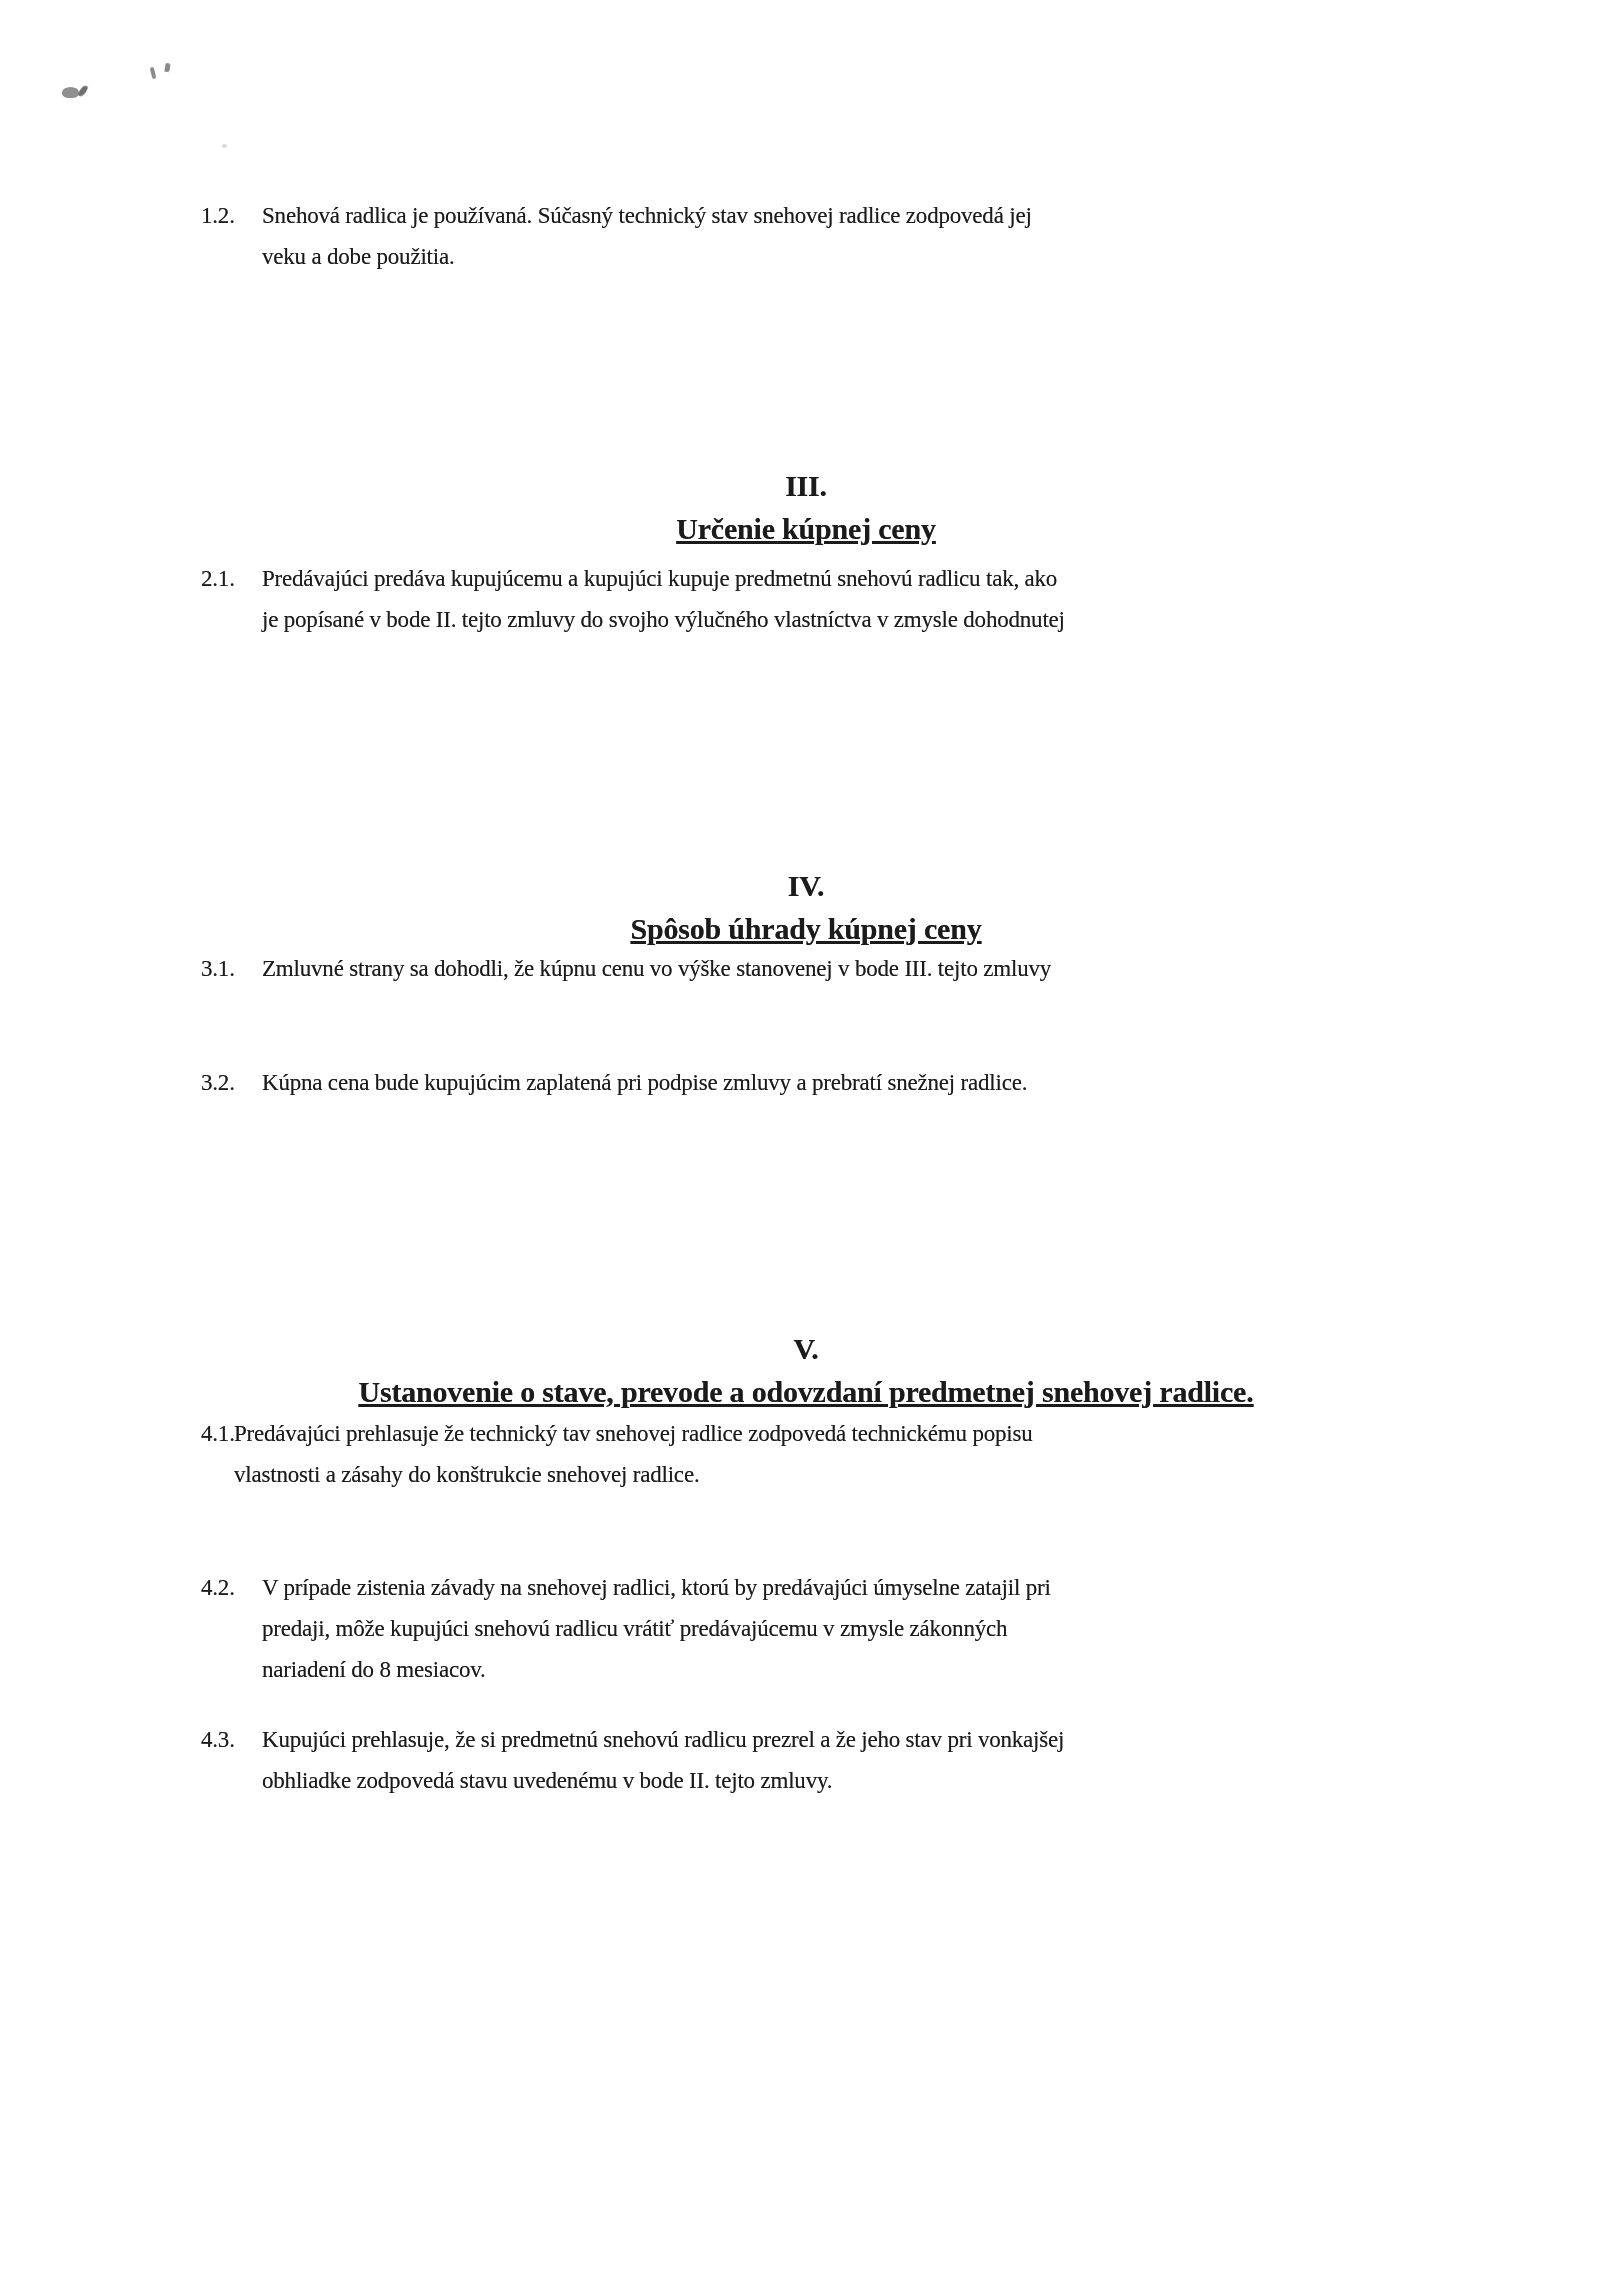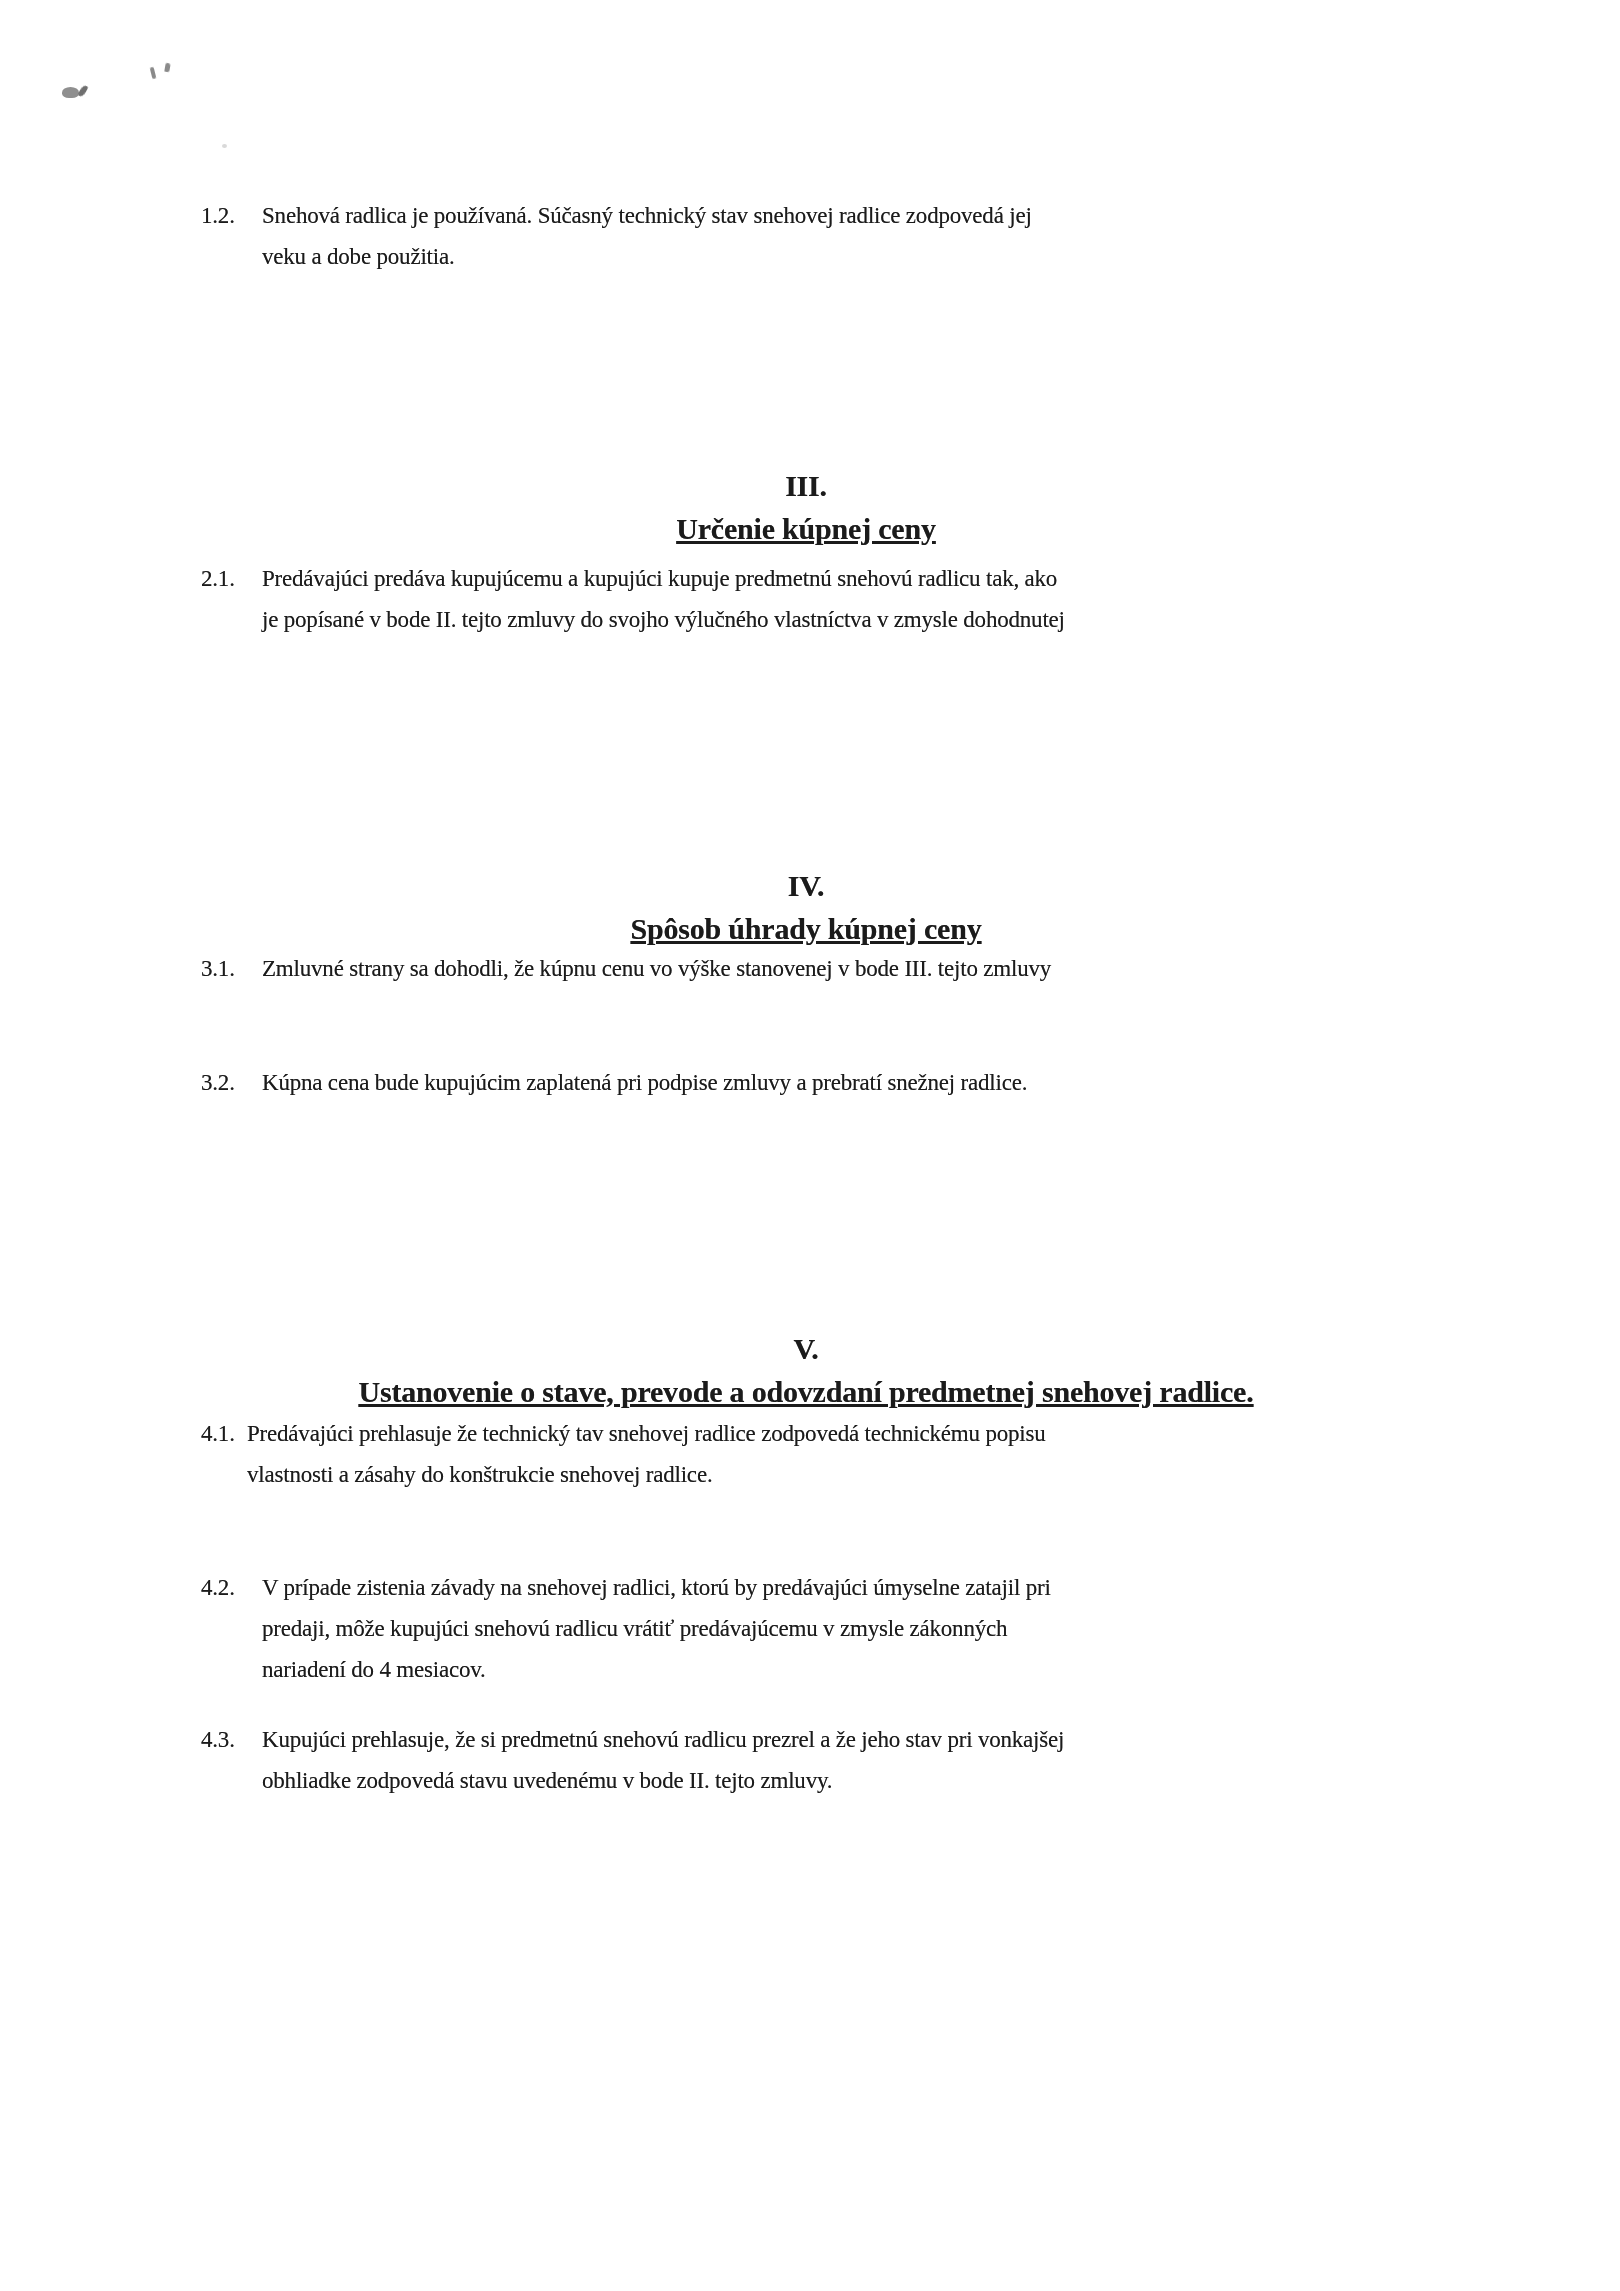--- a/index.html
+++ b/index.html
@@ -25,21 +25,21 @@
     letter-spacing: -0.2px;
     text-shadow: 0 0 0.6px rgba(20,20,20,0.55);
   }
   .clause .num {
     position: absolute;
     left: 0;
     top: 0;
     white-space: nowrap;
   }
   .clause .body { margin-left: 61px; }
-  .clause.wide .body { margin-left: 46px; }
+  .clause.wide .body { margin-left: 33px; }
   .clause .line { white-space: nowrap; }
   
   .sect {
     position: absolute;
     left: 0;
     width: 1612px;
     text-align: center;
     font-weight: bold;
     font-size: 30px;
     line-height: 43px;
@@ -147,21 +147,21 @@
       <div class="line">Predávajúci prehlasuje že technický tav snehovej radlice zodpovedá technickému popisu</div>
       <div class="line">vlastnosti a zásahy do konštrukcie snehovej radlice.</div>
     </div>
   </div>
 
   <div class="clause" style="top:1567px">
     <span class="num">4.2.</span>
     <div class="body">
       <div class="line">V prípade zistenia závady na snehovej radlici, ktorú by predávajúci úmyselne zatajil pri</div>
       <div class="line">predaji, môže kupujúci snehovú radlicu vrátiť predávajúcemu v zmysle zákonných</div>
-      <div class="line">nariadení do 4 mesiacov.</div>
+      <div class="line">nariadení do 8 mesiacov.</div>
     </div>
   </div>
 
   <div class="clause" style="top:1719px">
     <span class="num">4.3.</span>
     <div class="body">
       <div class="line">Kupujúci prehlasuje, že si predmetnú snehovú radlicu prezrel a že jeho stav pri vonkajšej</div>
       <div class="line">obhliadke zodpovedá stavu uvedenému v bode II. tejto zmluvy.</div>
     </div>
   </div>

